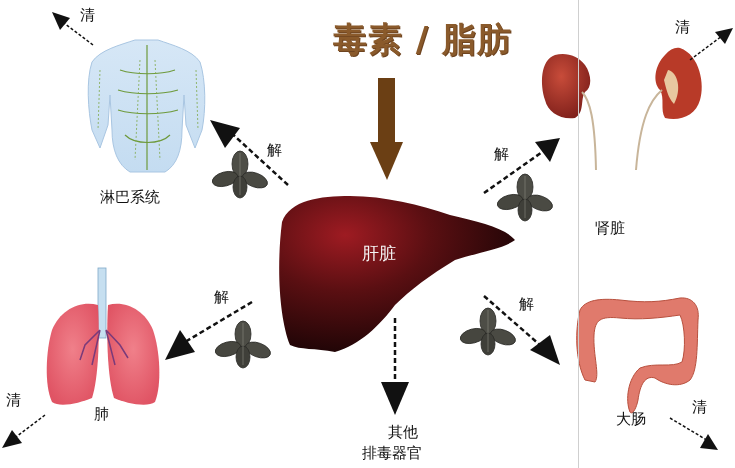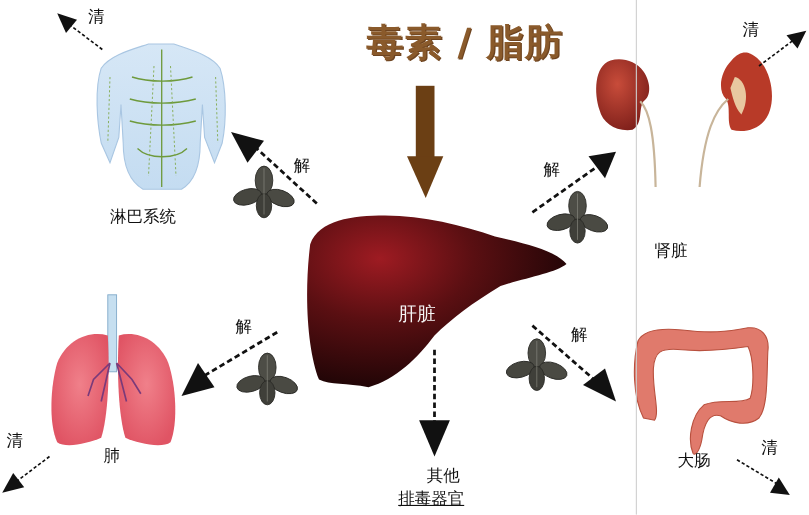--- a/index.html
+++ b/index.html
@@ -107,33 +107,33 @@
     </g>
 
     <use href="#leaf" x="240" y="175"></use>
     <use href="#leaf" x="525" y="198"></use>
     <use href="#leaf" x="243" y="345"></use>
     <use href="#leaf" x="488" y="332"></use>
   </svg>
 
   <div class="title">毒素 / 脂肪</div>
 
-  <div class="lbl liver-label" style="left:362px; top:245px;margin-top:33px;">肝脏</div>
+  <div class="lbl liver-label" style="left:362px; top:245px;">肝脏</div>
 
   <div class="lbl" style="left:100px; top:190px;text-align:center;">淋巴系统</div>
   <div class="lbl" style="left:80px; top:8px;">清</div>
   <div class="lbl" style="left:267px; top:143px;">解</div>
 
   <div class="lbl" style="left:595px; top:183px;margin-top:38px;">肾脏</div>
   <div class="lbl" style="left:675px; top:20px;">清</div>
   <div class="lbl" style="left:494px; top:147px;">解</div>
 
   <div class="lbl" style="left:94px; top:407px;">肺</div>
   <div class="lbl" style="left:6px; top:393px;">清</div>
   <div class="lbl" style="left:214px; top:290px;">解</div>
 
   <div class="lbl" style="left:616px; top:412px;">大肠</div>
   <div class="lbl" style="left:692px; top:400px;">清</div>
   <div class="lbl" style="left:519px; top:297px;">解</div>
 
   <div class="lbl" style="left:388px; top:425px;">其他</div>
-  <div class="lbl" style="left:362px; top:446px;text-decoration:underline;">排毒器官</div>
+  <div class="lbl" style="left:362px; top:446px;">排毒器官</div>
 </div>
 
 </body></html>

